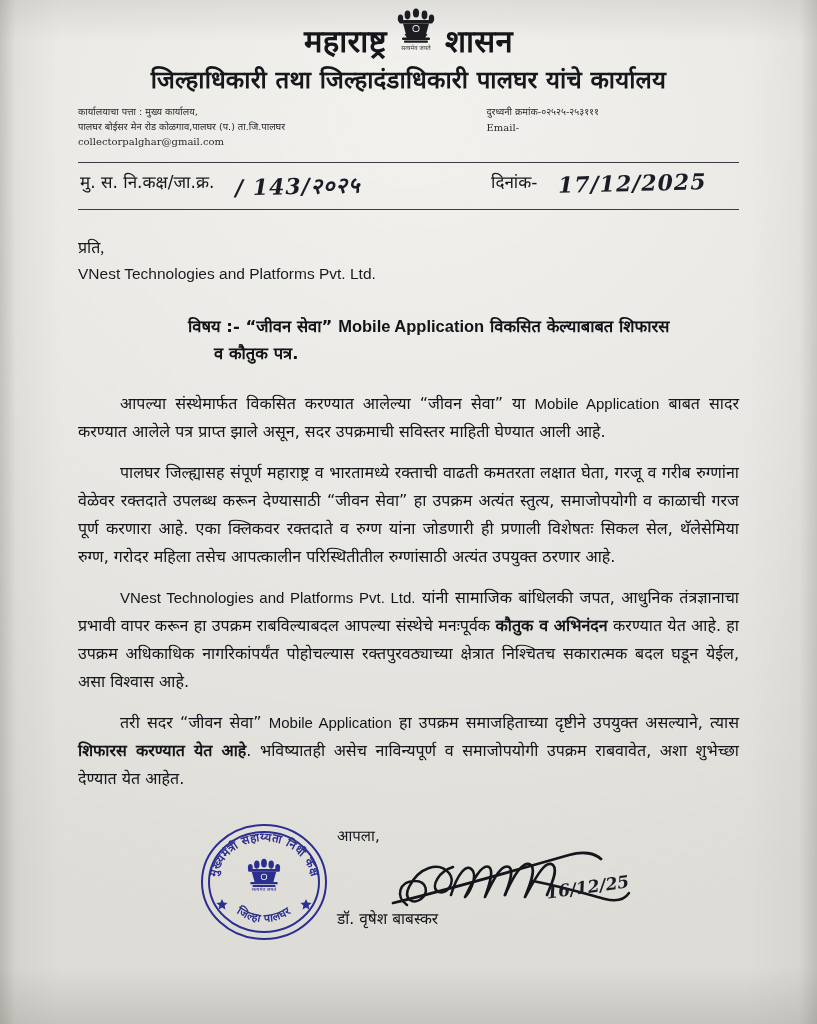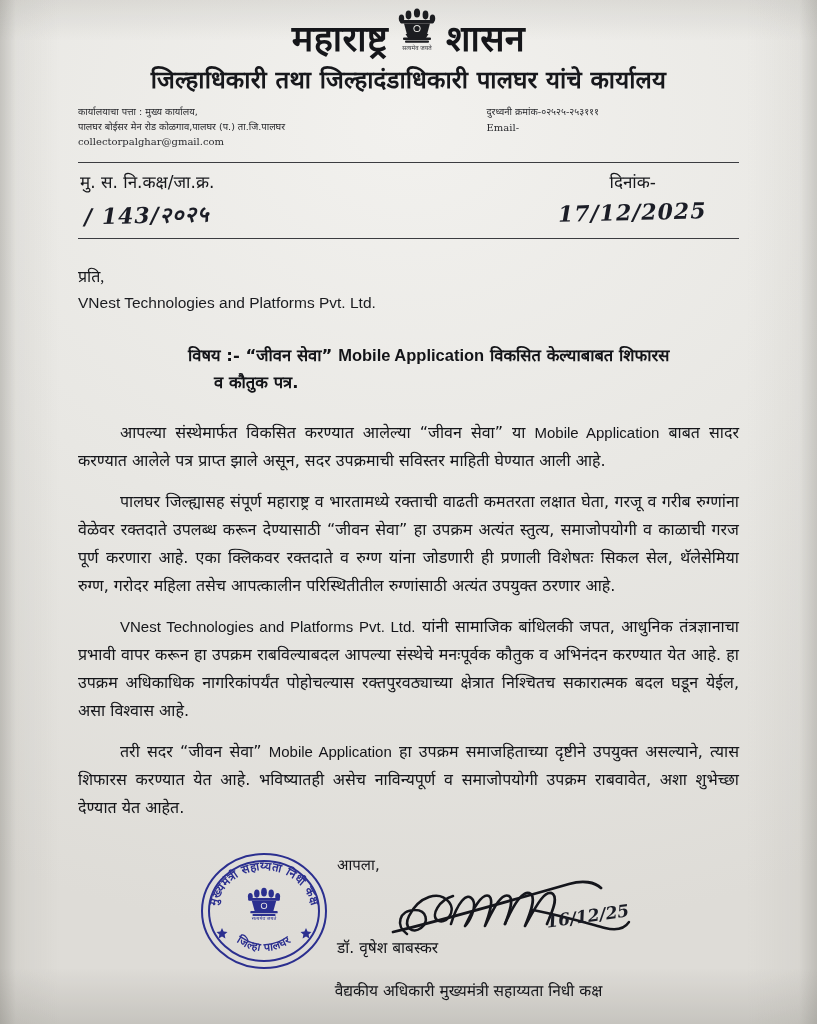--- a/index.html
+++ b/index.html
@@ -44,21 +44,21 @@
   }
   .gov-line {
     display: flex;
     align-items: flex-end;
     justify-content: center;
     gap: 4px;
     color: #15161a;
   }
   .gov-word {
     font-family: "DejaVu Sans", sans-serif;
-    font-size: 36px;
+    font-size: 31px;
     font-weight: 700;
     letter-spacing: 0.3px;
     line-height: 1.05;
   }
   .emblem {
     width: 50px;
     height: 56px;
     position: relative;
     display: inline-block;
     margin-bottom: -4px;
@@ -98,23 +98,22 @@
     margin-top: 12px;
     border-top: 1.6px solid #3b3c40;
     border-bottom: 1.6px solid #3b3c40;
     padding: 7px 2px 9px 2px;
     display: flex;
     justify-content: space-between;
     align-items: baseline;
   }
   .ref-left, .ref-right {
     display: flex;
-    align-items: center;
-    gap: 6px;
-    flex-direction: column;
+    align-items: flex-start;
+    gap: 21px;
   }
   .ref-label {
     font-family: "DejaVu Sans", sans-serif;
     font-size: 17px;
     color: #16171b;
   }
   .hand {
     font-family: "DejaVu Serif", serif;
     font-size: 22px;
     font-style: italic;
@@ -162,21 +161,21 @@
     line-height: 1.75;
     text-align: justify;
     text-justify: inter-word;
     margin: 0 0 13px 0;
     text-indent: 42px;
   }
   .para .latin {
     font-family: "Liberation Sans", sans-serif;
     font-size: 15px;
   }
-  .para b { font-weight: 400; }
+  .para b { font-weight: 700; }
 
   
   .sign-zone {
     position: relative;
     margin-top: 26px;
     height: 205px;
   }
   .seal {
     position: absolute;
     left: 120px;
@@ -374,18 +373,17 @@
               <path d="M20 62 C70 50 140 30 196 14 C210 10 222 12 228 18" stroke-width="2.8"></path>
               <path d="M160 40 C190 46 210 52 232 58 C244 61 252 58 256 52" stroke-width="2.4"></path>
             </g>
           </svg>
           <span class="sig-date">16/12/25</span>
         </div>
         <div class="signer-name">डॉ. वृषेश बाबस्कर</div>
       </div>
 
       <div class="footer-block">
-        <div class="desig-line">वैद्यकीय अधिकारी मुख्यमंत्री सहाय्यता निधी कक्ष</div>
       </div>
     </div>
 
   </div>
 </div>
 
 </body></html>

